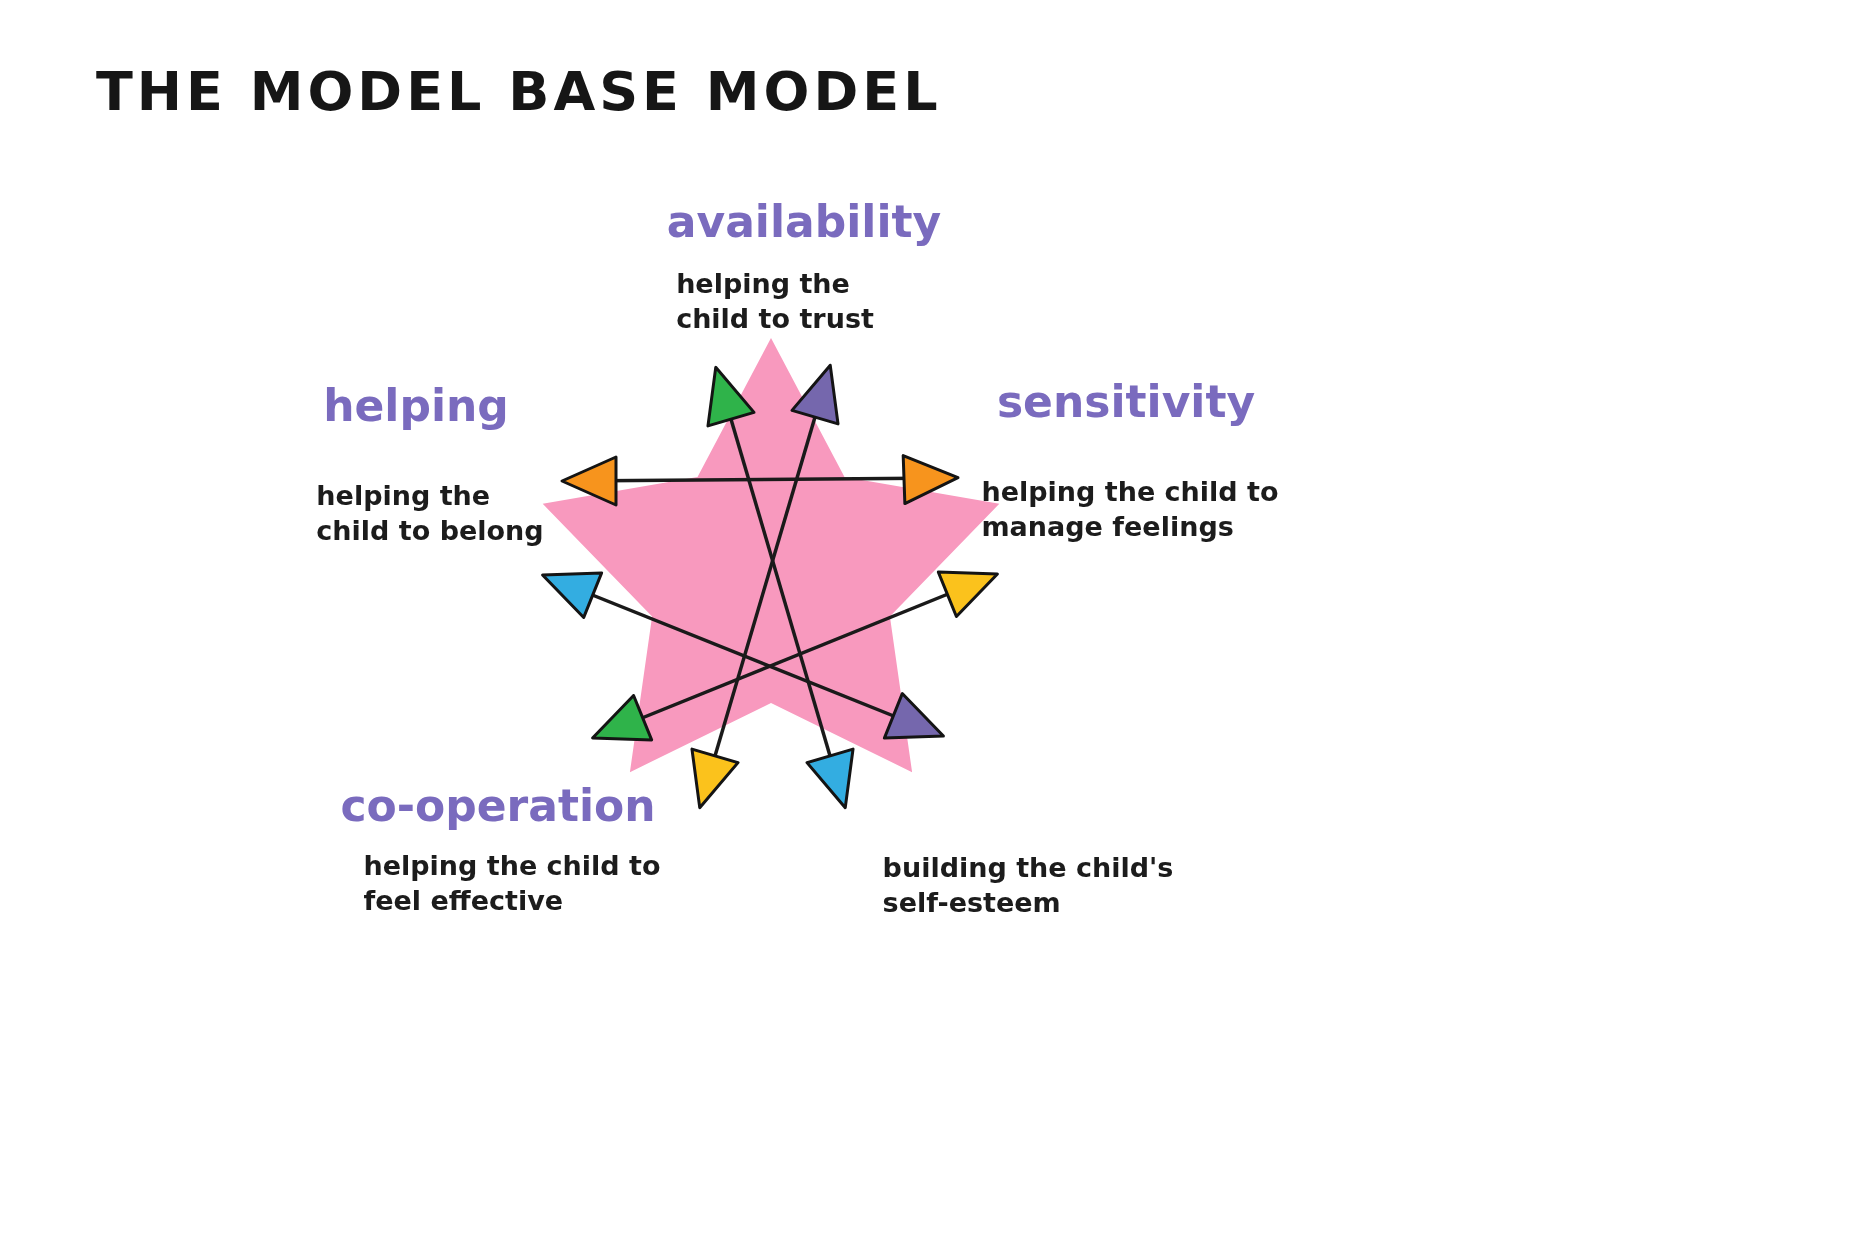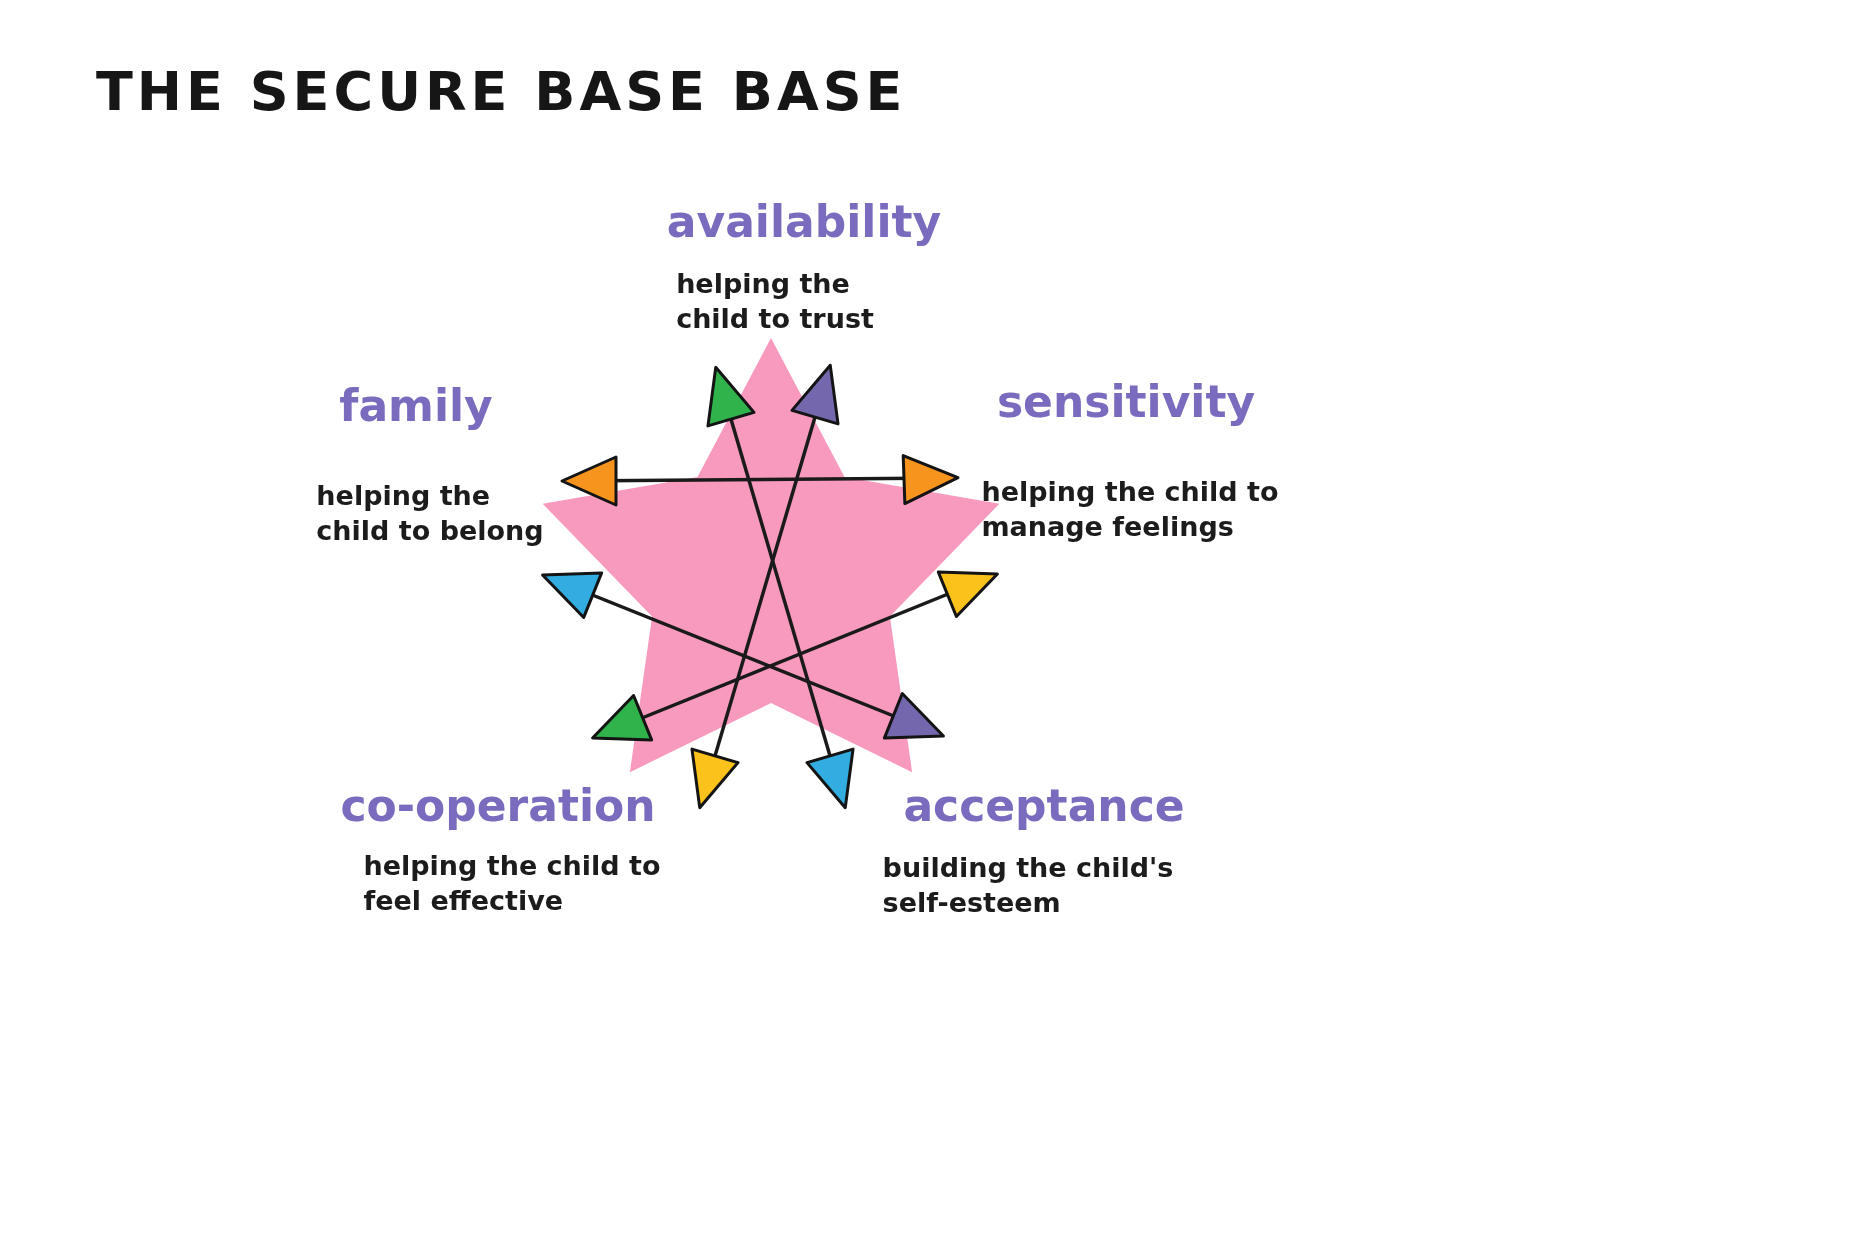--- a/index.html
+++ b/index.html
@@ -80,35 +80,34 @@
     <polygon class="arrowhead" points="8,0 -46,-24 -46,24" transform="translate(718,375) rotate(-106.4)" fill="#2FB34A"></polygon>
     <polygon class="arrowhead" points="8,0 -46,-24 -46,24" transform="translate(828,373) rotate(-73.6)" fill="#7567AD"></polygon>
     <polygon class="arrowhead" points="8,0 -46,-24 -46,24" transform="translate(550,578) rotate(-158.1)" fill="#33ADE1"></polygon>
     <polygon class="arrowhead" points="8,0 -46,-24 -46,24" transform="translate(990,577) rotate(-22.1)" fill="#FBC21C"></polygon>
     <polygon class="arrowhead" points="8,0 -46,-24 -46,24" transform="translate(600,735) rotate(157.9)" fill="#2FB34A"></polygon>
     <polygon class="arrowhead" points="8,0 -46,-24 -46,24" transform="translate(936,733) rotate(21.9)" fill="#7567AD"></polygon>
     <polygon class="arrowhead" points="8,0 -46,-24 -46,24" transform="translate(702,800) rotate(106.4)" fill="#FBC21C"></polygon>
     <polygon class="arrowhead" points="8,0 -46,-24 -46,24" transform="translate(843,800) rotate(73.6)" fill="#33ADE1"></polygon>
   </svg>
 
-  <div class="title">THE SECURE BASE BASE</div>
+  <div class="title">THE MODEL BASE MODEL</div>
 
   <div class="node-label" style="left:768px; top:196px;margin-left:36px;">availability</div>
   <div class="node-desc" style="left:775px; top:266px;">helping the
 child to trust</div>
 
-  <div class="node-label" style="left:416px; top:380px;">family</div>
+  <div class="node-label" style="left:416px; top:380px;">helping</div>
   <div class="node-desc" style="left:430px; top:478px;">helping the
 child to belong</div>
 
   <div class="node-label" style="left:1126px; top:376px;text-align:center;">sensitivity</div>
   <div class="node-desc" style="left:1130px; top:474px;">helping the child to
 manage feelings</div>
 
   <div class="node-label" style="left:498px; top:780px;">co-operation</div>
   <div class="node-desc" style="left:512px; top:848px;">helping the child to
 feel effective</div>
 
-  <div class="node-label" style="left:1044px; top:780px;">acceptance</div>
   <div class="node-desc" style="left:1028px; top:850px;">building the child's
 self-esteem</div>
 
 </div>
 
 </body></html>

